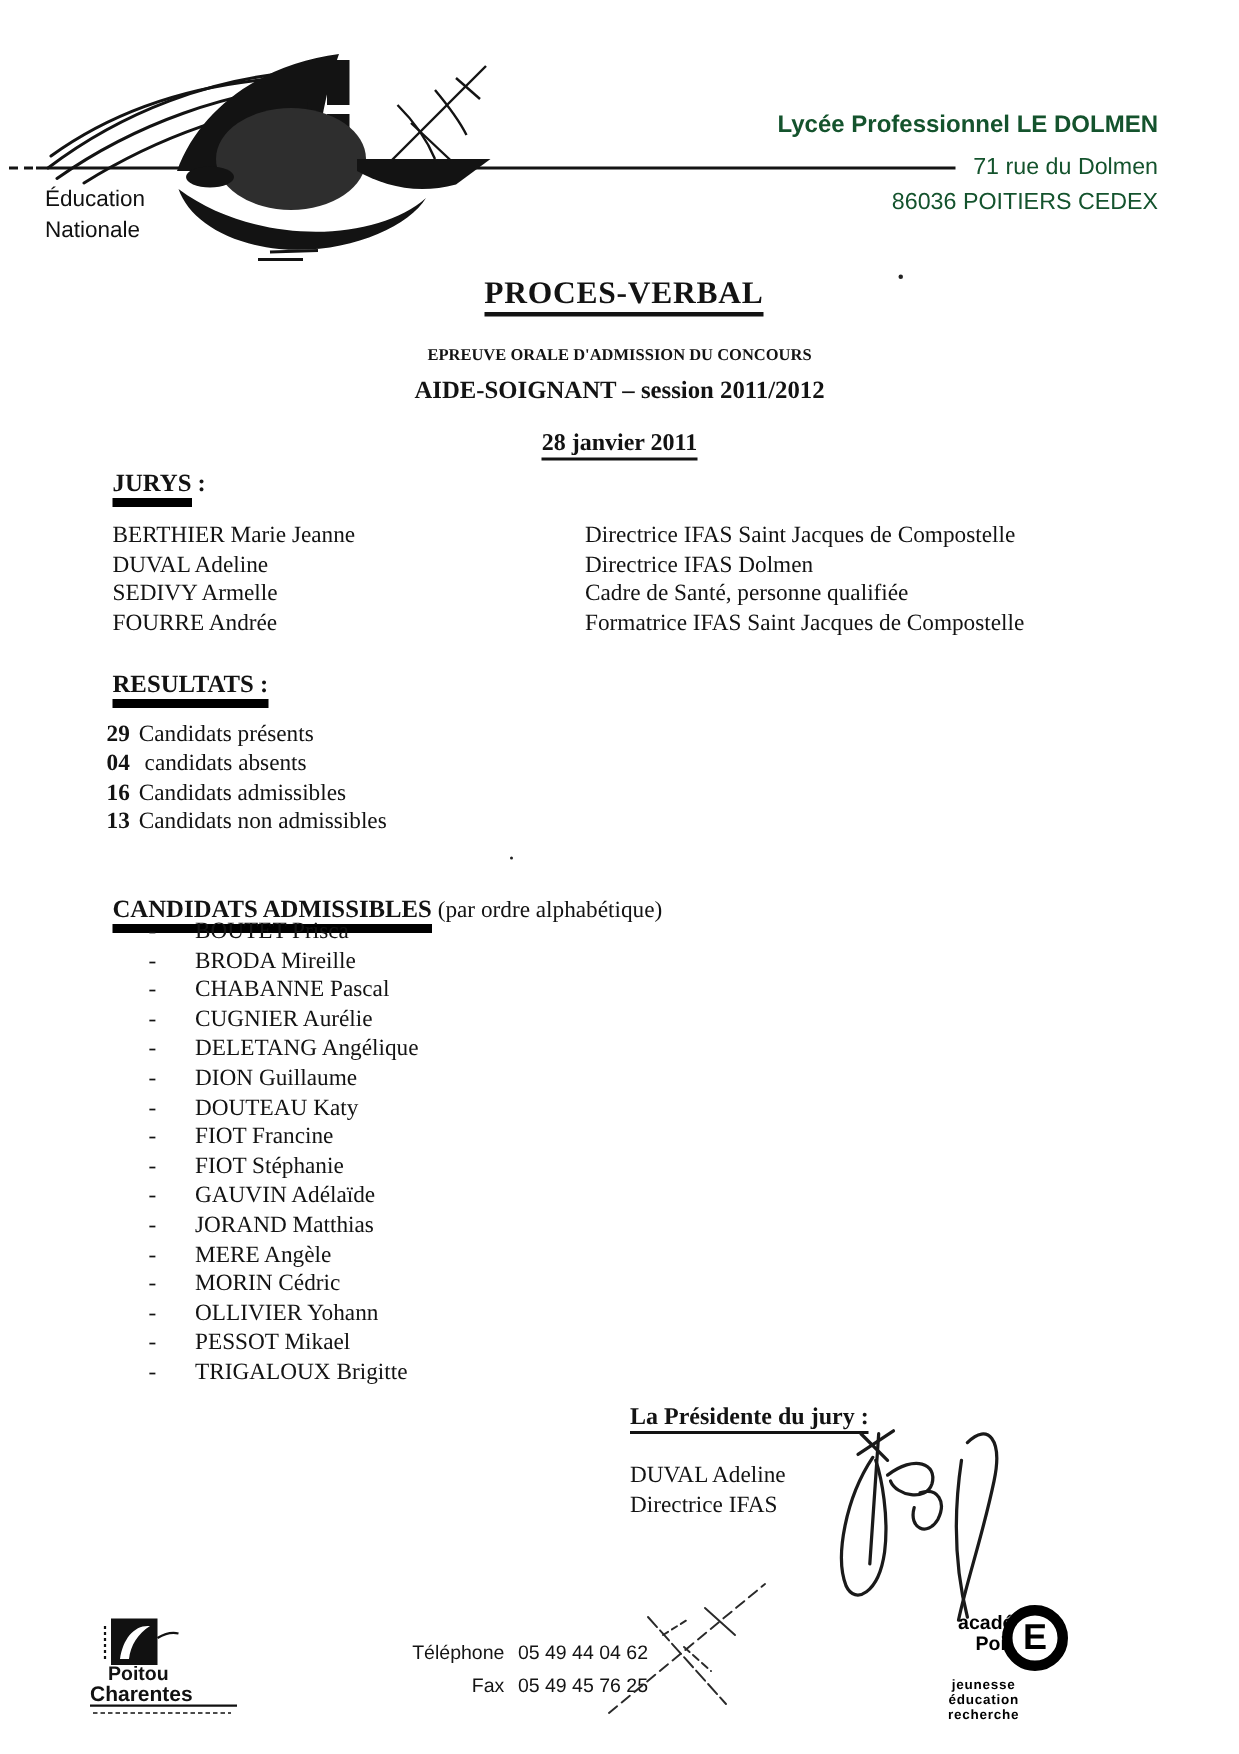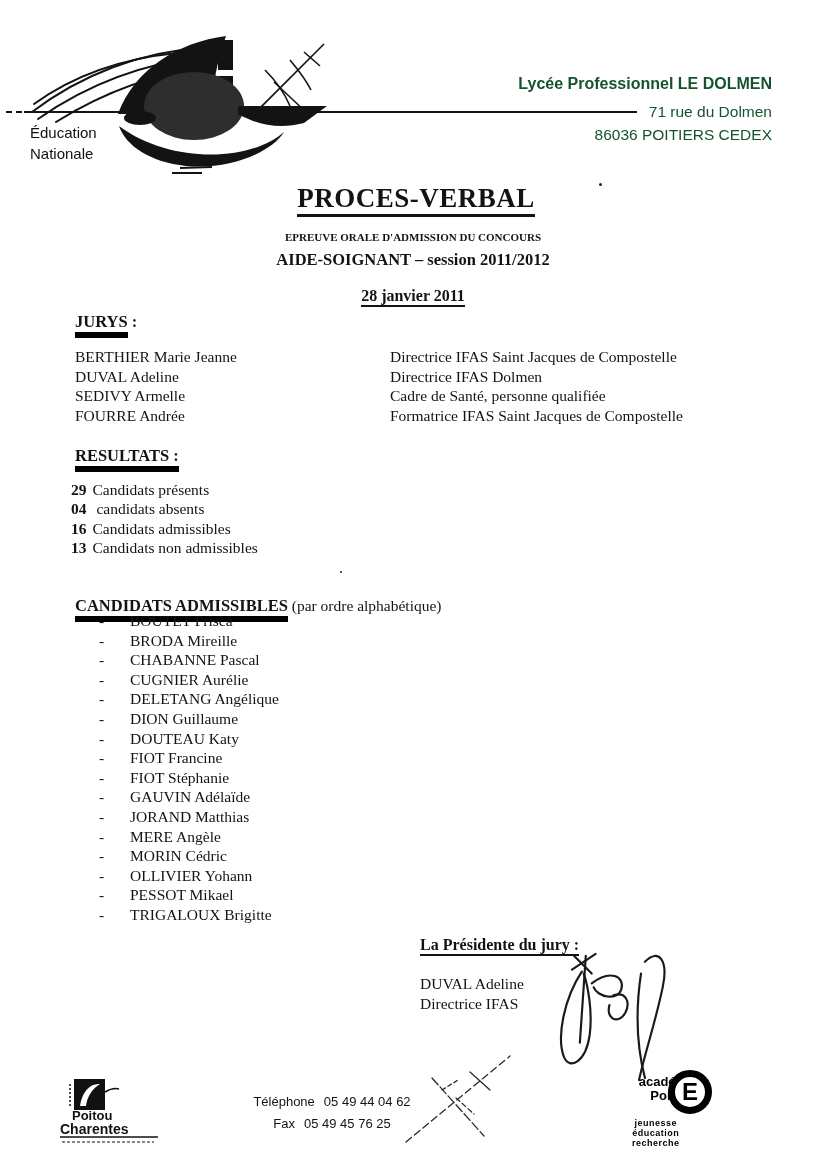--- a/index.html
+++ b/index.html
@@ -16,21 +16,21 @@
                font-size:15px; line-height:21px; color:#111; }
   .rule-dash { position:absolute; left:6px; top:111px; width:16px; border-top:2px dashed #141414; }
   .rule-main { position:absolute; left:24px; top:111px; width:613px; height:2px; background:#141414; }
   .header-right { position:absolute; right:54px; top:74px; text-align:right;
                   font-family:"Liberation Sans","DejaVu Sans",sans-serif; color:#14532d; }
   .school-name { font-weight:bold; font-size:16px; line-height:20px; }
   .address { margin-top:6px; font-size:15.5px; line-height:23px; }
 
   
   .doc-title { position:absolute; left:6px; right:0; top:183px; text-align:center;
-               font-size:27px; font-weight:bold; letter-spacing:0.5px; }
+               font-size:21px; font-weight:bold; letter-spacing:0.5px; }
   .doc-title span { border-bottom:3px solid #131313; padding-bottom:1px; }
   .subtitle1 { position:absolute; left:0; right:0; top:231px; text-align:center; font-size:11px; font-weight:bold; }
   .subtitle2 { position:absolute; left:0; right:0; top:250px; text-align:center; font-size:16.5px; font-weight:bold; }
   .doc-date { position:absolute; left:0; right:0; top:287px; text-align:center; font-size:16px; font-weight:bold; }
   .doc-date span { border-bottom:2px solid #131313; padding-bottom:1px; }
 
   
   .sec-heading { position:absolute; font-size:16.5px; font-weight:bold; }
   .sec-heading .u { border-bottom:6px solid #000000; padding-bottom:1px; }
   .h-jurys { left:75px; top:312px; }
@@ -50,21 +50,21 @@
   .cand-dash { width:31px; }
 
   
   .sig-heading { position:absolute; left:420px; top:936px; font-size:16px; font-weight:bold; }
   .sig-heading .u { border-bottom:2px solid #131313; padding-bottom:1px; }
   .sig-block { position:absolute; left:420px; top:974px; font-size:15.5px; line-height:20px; }
   .sig-svg { position:absolute; left:532px; top:944px; width:148px; height:138px; }
 
   
   .poitou { position:absolute; left:56px; top:1076px; width:122px; height:72px; }
-  .phone-block { position:absolute; left:232px; top:1091px; width:200px; text-align:center;
+  .phone-block { position:absolute; left:232px; top:1091px; width:200px; text-align:right;
                  font-family:"Liberation Sans","DejaVu Sans",sans-serif; font-size:13px; line-height:22px; color:#141414; }
   .phone-block .num { margin-left:9px; }
   .xmark { position:absolute; left:398px; top:1050px; width:118px; height:98px; }
 
   .academie { position:absolute; left:626px; top:1070px; width:96px; height:76px;
               font-family:"Liberation Sans","DejaVu Sans",sans-serif; color:#000; }
   .acad-circle { position:absolute; left:42px; top:0; width:44px; height:44px; border:7px solid #000;
                  border-radius:50%; background:#fff; display:flex; align-items:center; justify-content:center;
                  font-weight:bold; font-size:24px; z-index:2; }
   .acad-text { position:absolute; left:0; top:5px; width:72px; text-align:right;

